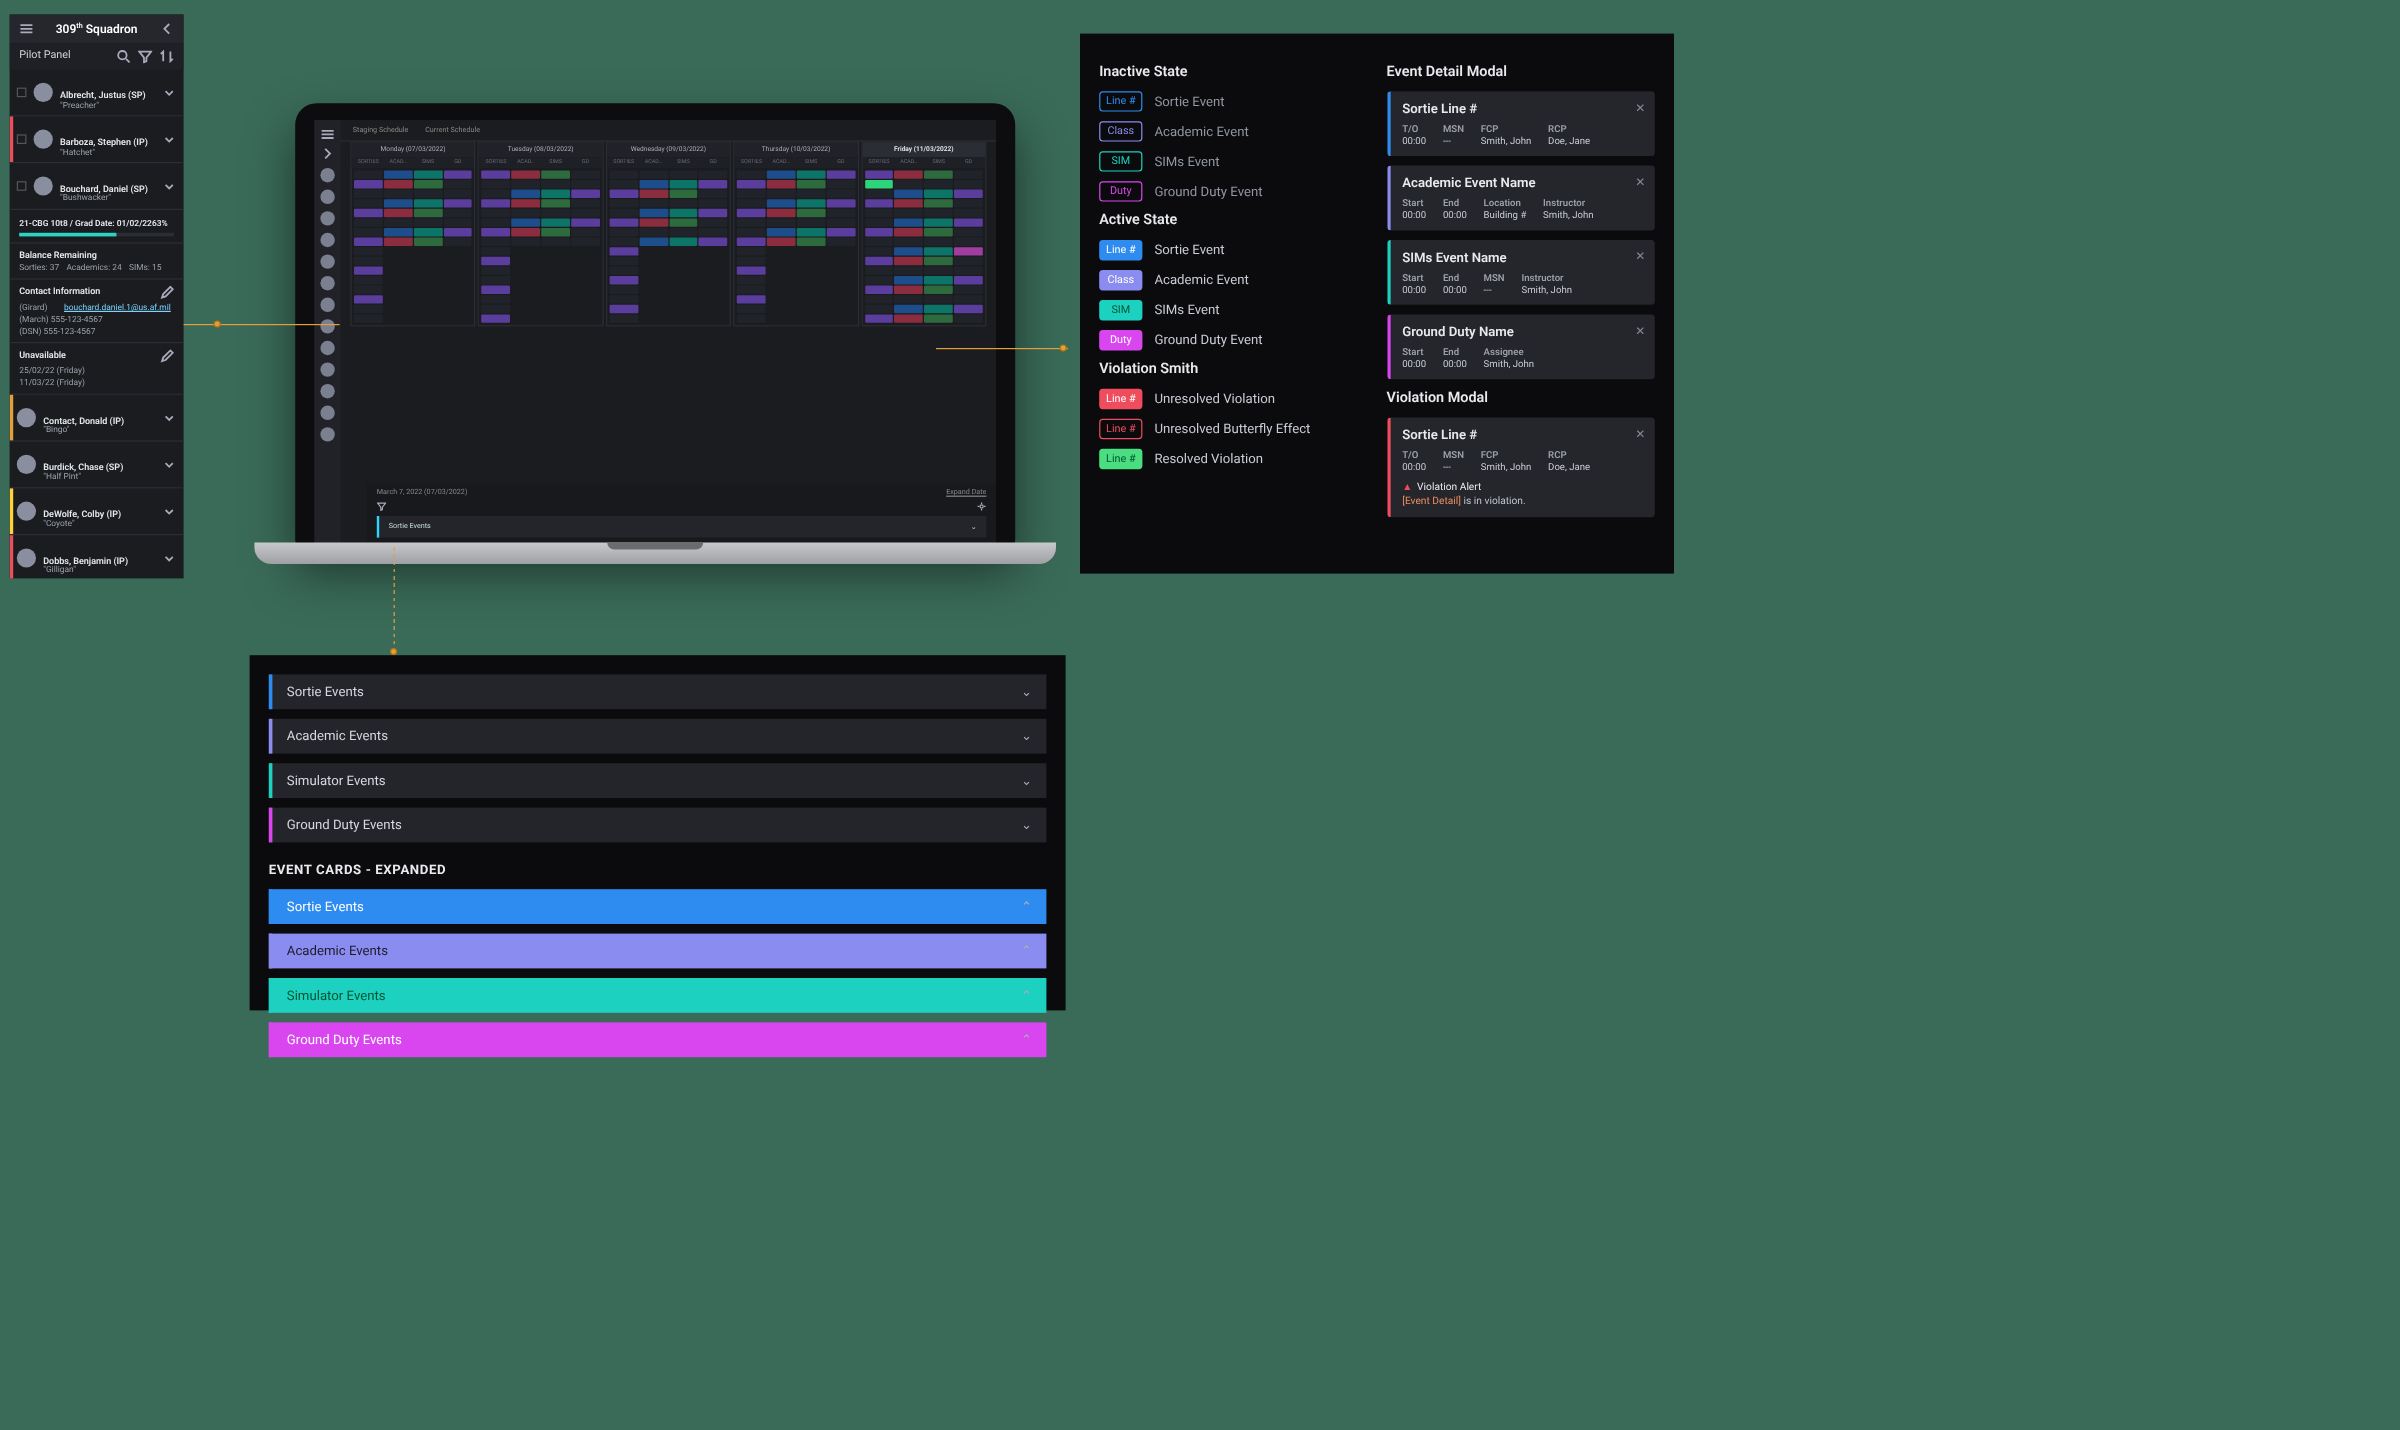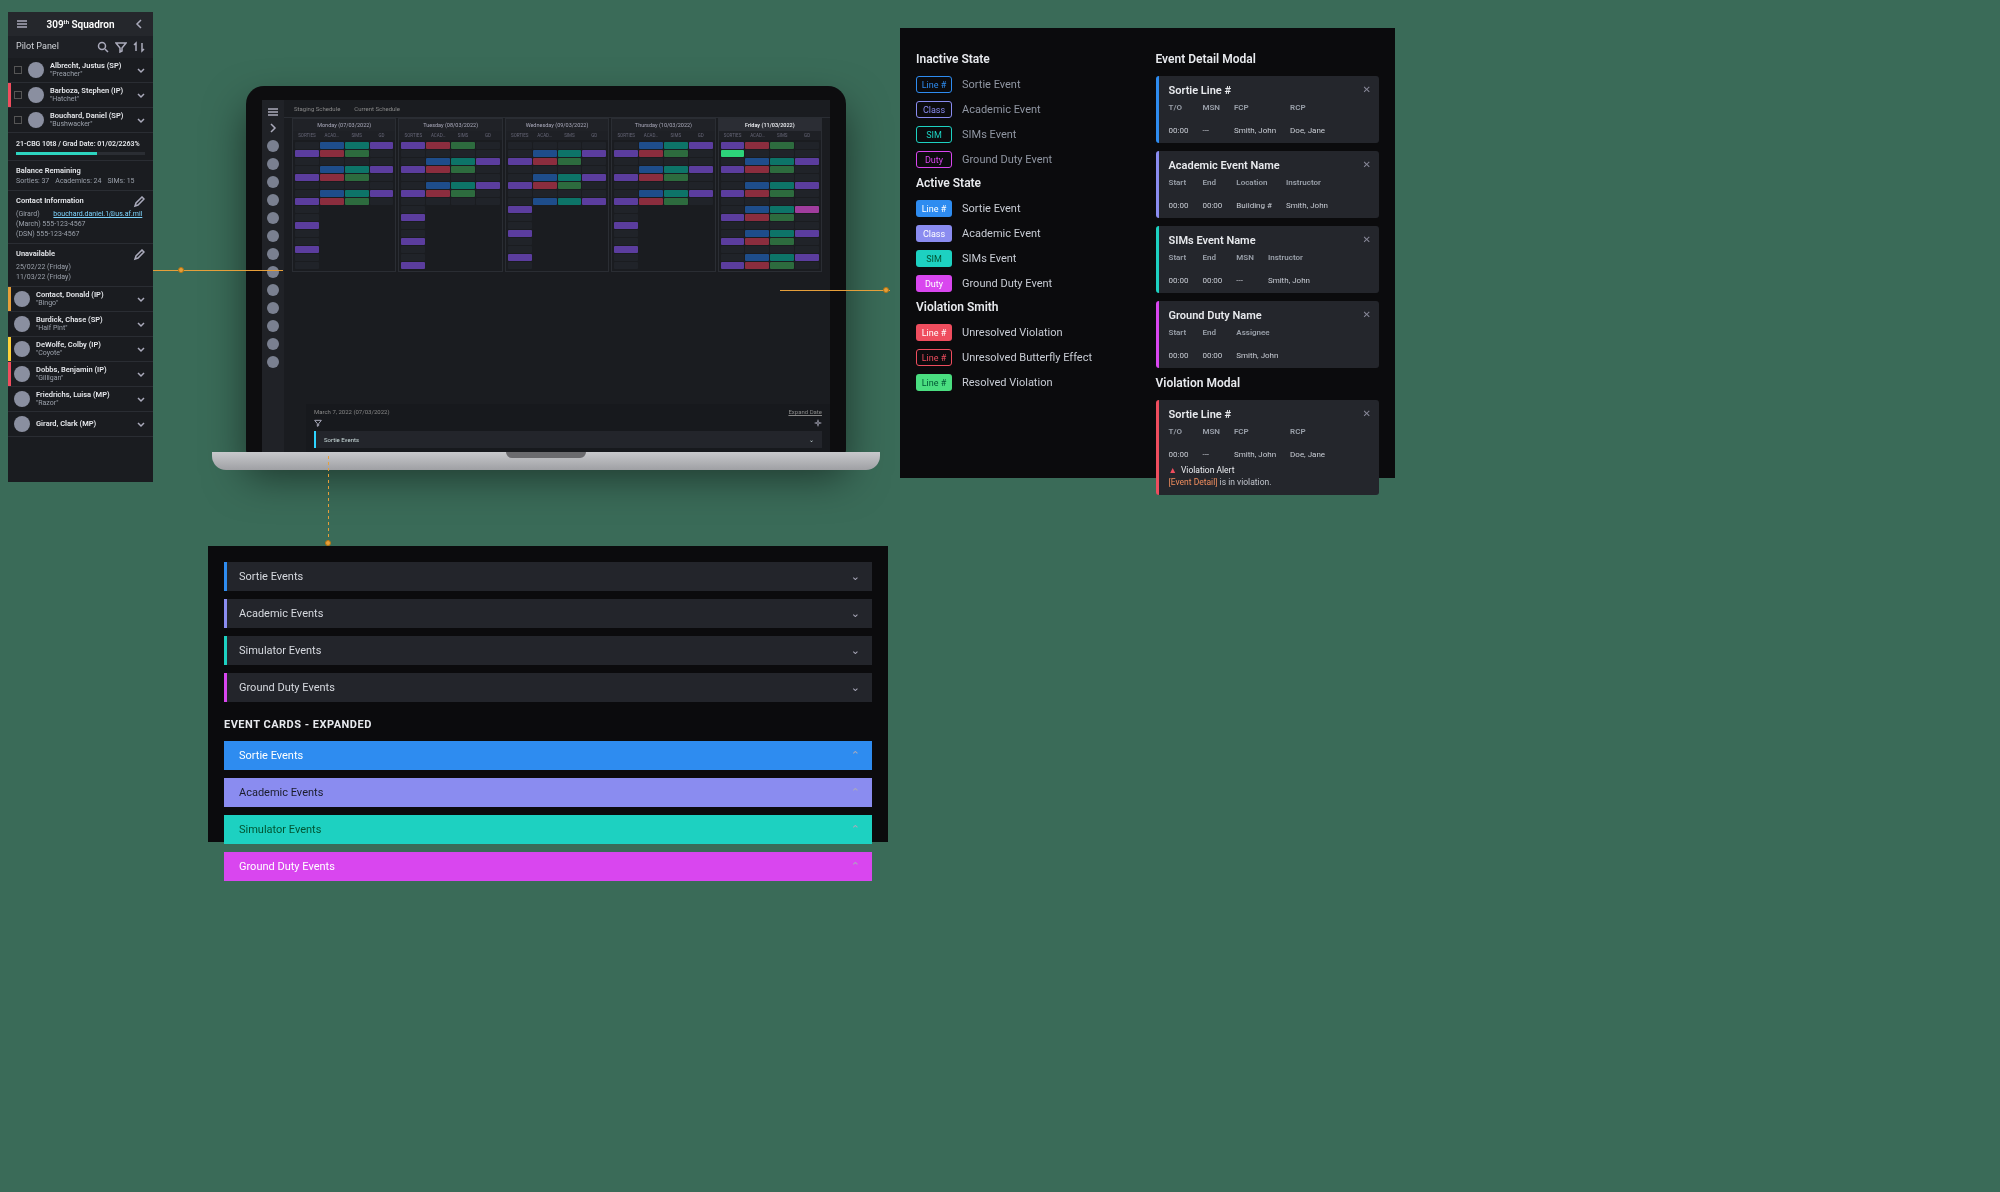--- a/index.html
+++ b/index.html
@@ -13,21 +13,21 @@
 .pp-subhead { display: flex; align-items: flex-start; justify-content: space-between; padding: 5px 8px; background: #1e2025; }
 .pp-subhead .lbl { font-size: 9px; }
 .pp-subhead .icons { display: flex; gap: 6px; }
 .icon { width: 12px; height: 12px; display: inline-flex; align-items: center; justify-content: center; }
 
 .pilot-row { display: flex; align-items: center; gap: 6px; padding: 4px 6px; border-bottom: 1px solid #2a2d33; position: relative; }
 .pilot-row .bar { position: absolute; left: 0; top: 0; bottom: 0; width: 3px; }
 .pilot-row .chk { width: 8px; height: 8px; border: 1px solid #555; }
 .pilot-row .av { width: 16px; height: 16px; border-radius: 50%; background: #8a8fa0; flex-shrink: 0; }
 .pilot-row .nm { line-height: 1.1; }
-.pilot-row .nm .n { font-size: 7.5px; font-weight: 600; color: #e6e8ec; }
+.pilot-row .nm .n { font-size: 7.5px; font-weight: 600; color: #e6e8ec; margin-top: 14px; }
 .pilot-row .nm .c { font-size: 7px; color: #9aa0aa; }
 .pilot-row .chev { margin-left: auto; }
 
 .pp-section { padding: 5px 8px; border-bottom: 1px solid #2a2d33; }
 .pp-section .h { font-size: 7.5px; font-weight: 600; color: #e6e8ec; display: flex; justify-content: space-between; }
 .pp-section .ln { font-size: 7px; color: #9aa0aa; margin-top: 2px; }
 .pp-section .progress { height: 3px; background: #2a2d33; margin-top: 4px; }
 .pp-section .progress .fill { height: 100%; background: #2dd4bf; width: 63%; }
 .link { color: #7dd3fc; text-decoration: underline; margin-left: 12px; }
 
@@ -83,21 +83,21 @@
 .c-red { background: #ef4d5e; border-color: #ef4d5e; color: #fff; } .c-red.outline { color: #ef4d5e; background: transparent; }
 .c-green { background: #4ade80; border-color: #4ade80; color: #053; }
 
 
 .modals { flex: 1; }
 .modal { background: #24262c; border-radius: 3px; margin-bottom: 8px; position: relative; padding: 8px 10px; border-left: 3px solid; }
 .modal .close { position: absolute; right: 8px; top: 8px; color: #889; font-size: 10px; }
 .modal .title { font-size: 11px; font-weight: 600; color: #e8eaee; margin-bottom: 6px; }
 .modal .fields { display: flex; gap: 14px; }
 .modal .fld .k { font-size: 8px; color: #9aa0aa; font-weight: 600; }
-.modal .fld .v { font-size: 8px; color: #c8ccd4; margin-top: 14px; }
+.modal .fld .v { font-size: 8px; color: #c8ccd4; margin-top: 1px; }
 .modal.sortie { border-color: #2e8cf0; }
 .modal.acad { border-color: #8a8cf0; }
 .modal.sim { border-color: #1dd1c1; }
 .modal.duty { border-color: #d946ef; }
 .modal.viol { border-color: #ef4d5e; }
 .modal .alert { display: flex; align-items: center; gap: 4px; margin-top: 6px; font-size: 8.5px; }
 .modal .alert .tri { color: #ef4d5e; }
 .modal .alert .txt { color: #e8eaee; }
 .modal .violtxt { font-size: 8.5px; color: #c0c4cc; margin-top: 2px; }
 .modal .violtxt .em { color: #ef8d5e; }

